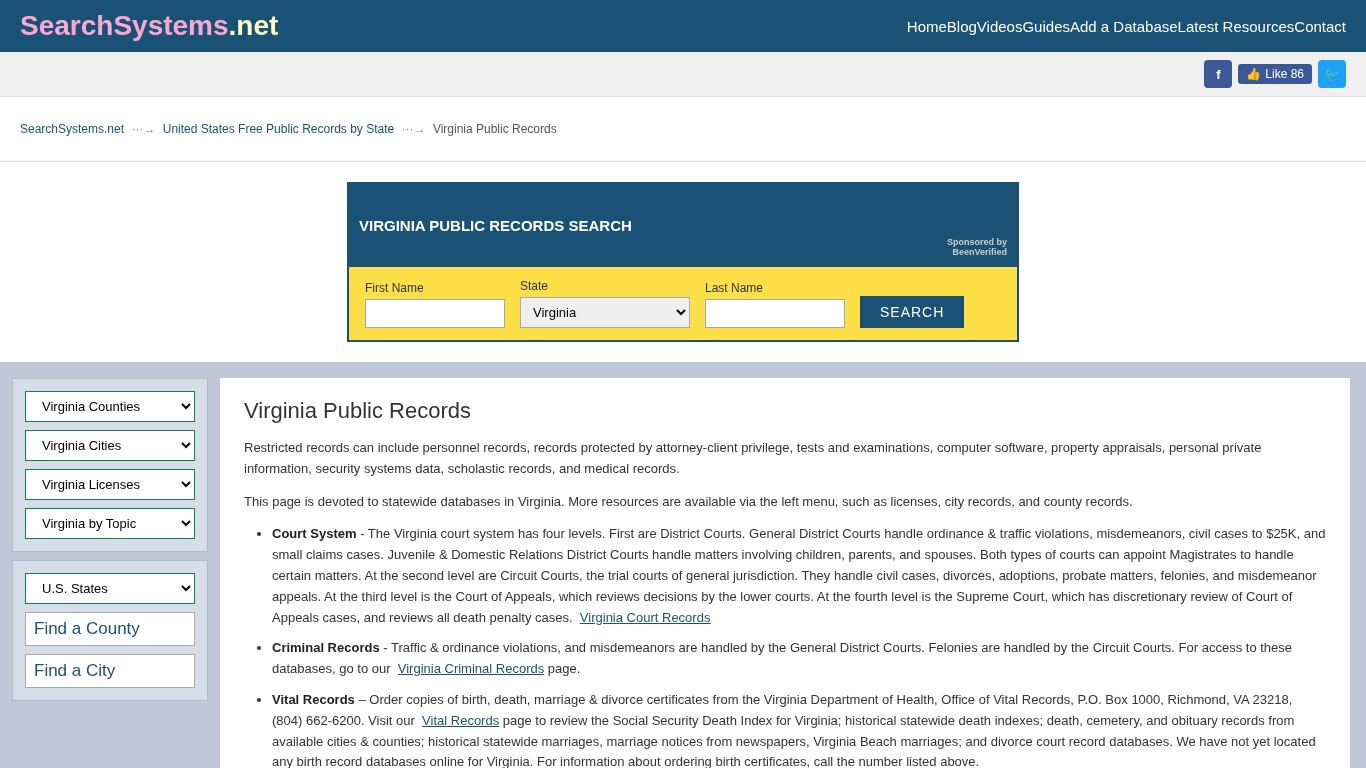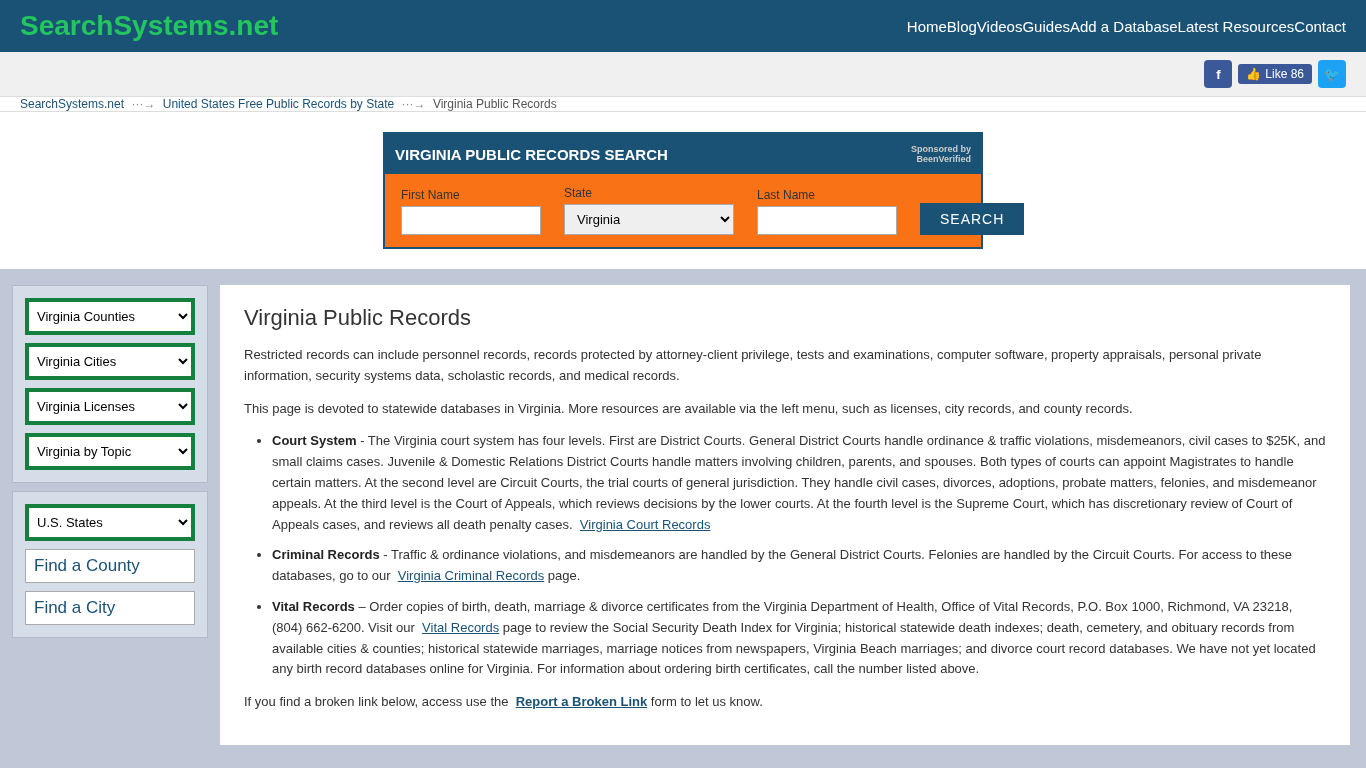--- a/index.html
+++ b/index.html
@@ -12,21 +12,21 @@
       display: flex;
       align-items: center;
       justify-content: space-between;
     }
     #logo {
       font-size: 28px;
       font-weight: bold;
       color: white;
     }
     #logo span {
-      color: #22c55e;
+      color: #f9a8d4;
     }
     #nav {
       display: flex;
     }
     #nav a {
       color: white;
       text-decoration: none;
       font-size: 15px;
     }
 
@@ -60,62 +60,62 @@
       border-radius: 3px;
       display: inline-flex;
       align-items: center;
       gap: 4px;
     }
     .tw-icon { background: #1da1f2; }
 
     
     #breadcrumb {
       background: white;
-      padding: 0 20px;
+      padding: 25px 20px;
       font-size: 12px;
       color: #555;
       border-bottom: 1px solid #ddd;
     }
     #breadcrumb a { color: #1a5276; text-decoration: none; }
     .arrow { color: #888; margin: 0 4px; }
 
     
     #search-box-container {
       background: white;
       padding: 20px;
       display: flex;
       justify-content: center;
     }
     #search-box {
-      width: 600px;
+      width: 672px;
       border: 2px solid #1a5276;
     }
     #search-box-header {
       background: #1a5276;
       color: white;
       text-align: center;
       padding: 10px;
       font-size: 15px;
       font-weight: bold;
       display: flex;
       justify-content: space-between;
       align-items: center;
     }
     #search-box-header .sponsored {
       font-size: 9px;
       color: #ccc;
       text-align: right;
+      margin-top: 43px;
     }
     #search-fields {
-      background: #f97316;
+      background: #fde047;
       padding: 12px 16px;
       display: flex;
-      gap: 23px;
+      gap: 15px;
       align-items: flex-end;
-      justify-content: space-between;
     }
     .field-group { display: flex; flex-direction: column; gap: 4px; }
     .field-group label { font-size: 12px; color: #333; }
     .field-group input {
       border: 1px solid #aaa;
       padding: 6px 8px;
       font-size: 13px;
       width: 140px;
     }
     #state-select {
@@ -155,23 +155,23 @@
     .sidebar-section {
       background: #d5dde8;
       border: 1px solid #b0bac8;
       padding: 12px;
       display: flex;
       flex-direction: column;
       gap: 8px;
     }
     .sidebar-select {
       width: 100%;
-      padding: 6px 4px;
-      font-size: 13px;
-      border: 4px solid #15803d;
+      padding: 6px 12px;
+      font-size: 13px;
+      border: 1px solid #15803d;
       background: white;
       cursor: pointer;
     }
     .sidebar-link {
       display: block;
       background: white;
       border: 1px solid #aaa;
       padding: 6px 8px;
       font-size: 17px;
       color: #1a5276;
@@ -214,21 +214,21 @@
       font-weight: bold;
       color: #1a5276;
       text-decoration: underline;
     }
   </style>
 </head>
 <body>
 
 <div id="header">
   <div id="logo">
-    <span>SearchSystems</span><span style="color:#22c55e;">.net</span>
+    <span>SearchSystems</span><span style="color:#fef9c3;">.net</span>
   </div>
   <nav id="nav">
     <a>Home</a>
     <a>Blog</a>
     <a>Videos</a>
     <a>Guides</a>
     <a>Add a Database</a>
     <a>Latest Resources</a>
     <a>Contact</a>
   </nav>

